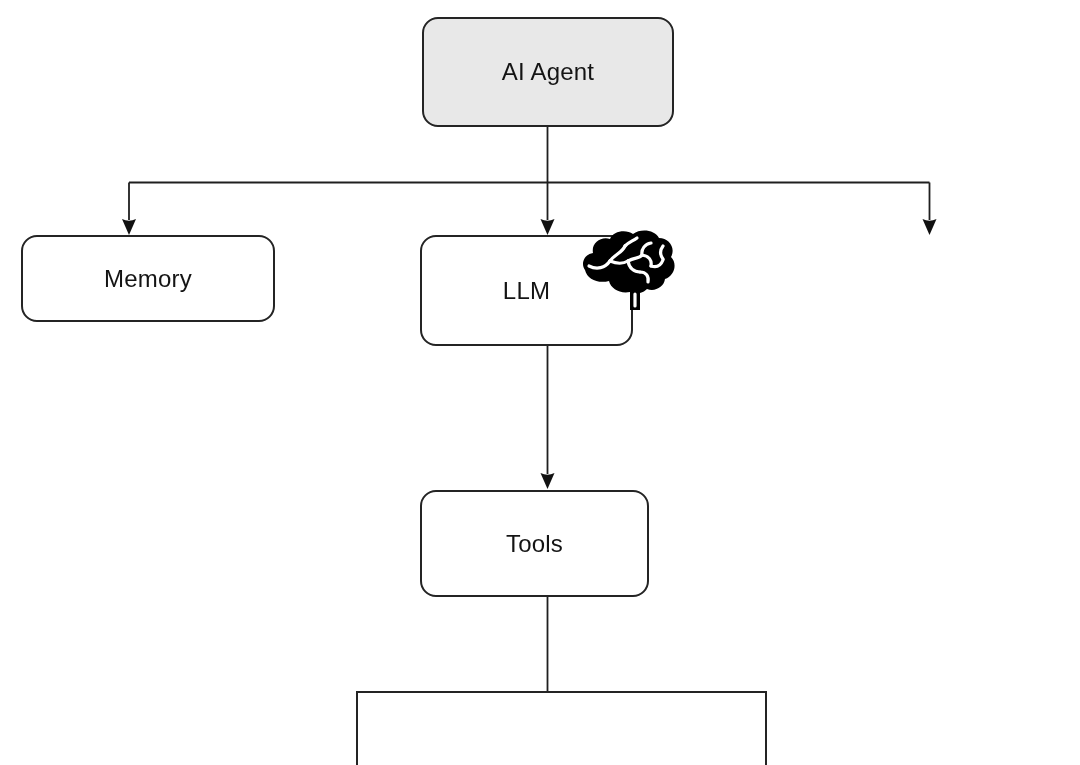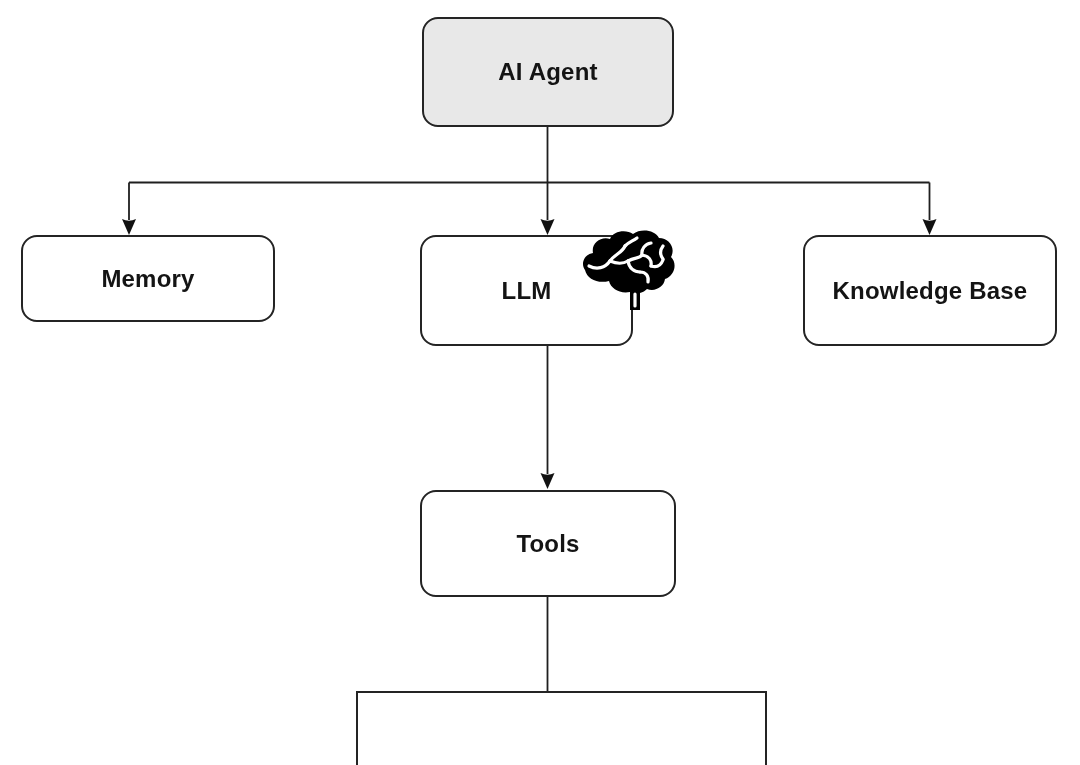--- a/index.html
+++ b/index.html
@@ -25,37 +25,37 @@
   }
   .node {
     position: absolute;
     box-sizing: border-box;
     border: 2px solid #242424;
     border-radius: 16px;
     background: #ffffff;
     display: flex;
     align-items: center;
     justify-content: center;
-    font-weight: bold;
+    font-weight: normal;
     font-size: 24px;
     color: #141414;
     letter-spacing: 0.2px;
   }
   .node.root {
     background: #e8e8e8;
   }
   .node.partial {
     border-radius: 0;
     background: #ffffff;
   }
   .node-ai-agent        { left: 422px; top:  17px; width: 252px; height: 110px; }
   .node-memory          { left:  21px; top: 235px; width: 254px; height: 87px; }
   .node-llm             { left: 420px; top: 235px; width: 213px; height: 111px; }
   .node-knowledge-base  { left: 803px; top: 235px; width: 254px; height: 111px; }
-  .node-tools           { left: 420px; top: 490px; width: 256px; height: 107px; }
+  .node-tools           { left: 420px; top: 490px; width: 229px; height: 107px; }
   .node-partial-bottom  { left: 356px; top: 691px; width: 411px; height: 120px; }
   .brain-icon {
     position: absolute;
     left: 579px;
     top: 230px;
     width: 100px;
     height: 82px;
   }
 </style>
 </head>
@@ -103,23 +103,20 @@
   </div>
 
   <div class="node node-memory">
     <span>Memory</span>
   </div>
 
   <div class="node node-llm">
     <span>LLM</span>
   </div>
 
-  <div class="node node-knowledge-base">
-    <span>Knowledge Base</span>
-  </div>
 
   <div class="node node-tools">
     <span>Tools</span>
   </div>
 
   <div class="node partial node-partial-bottom"></div>
 
   <svg class="brain-icon" viewBox="0 0 100 82" xmlns="http://www.w3.org/2000/svg">
     <path fill="#000000" d="
       M 6 40

